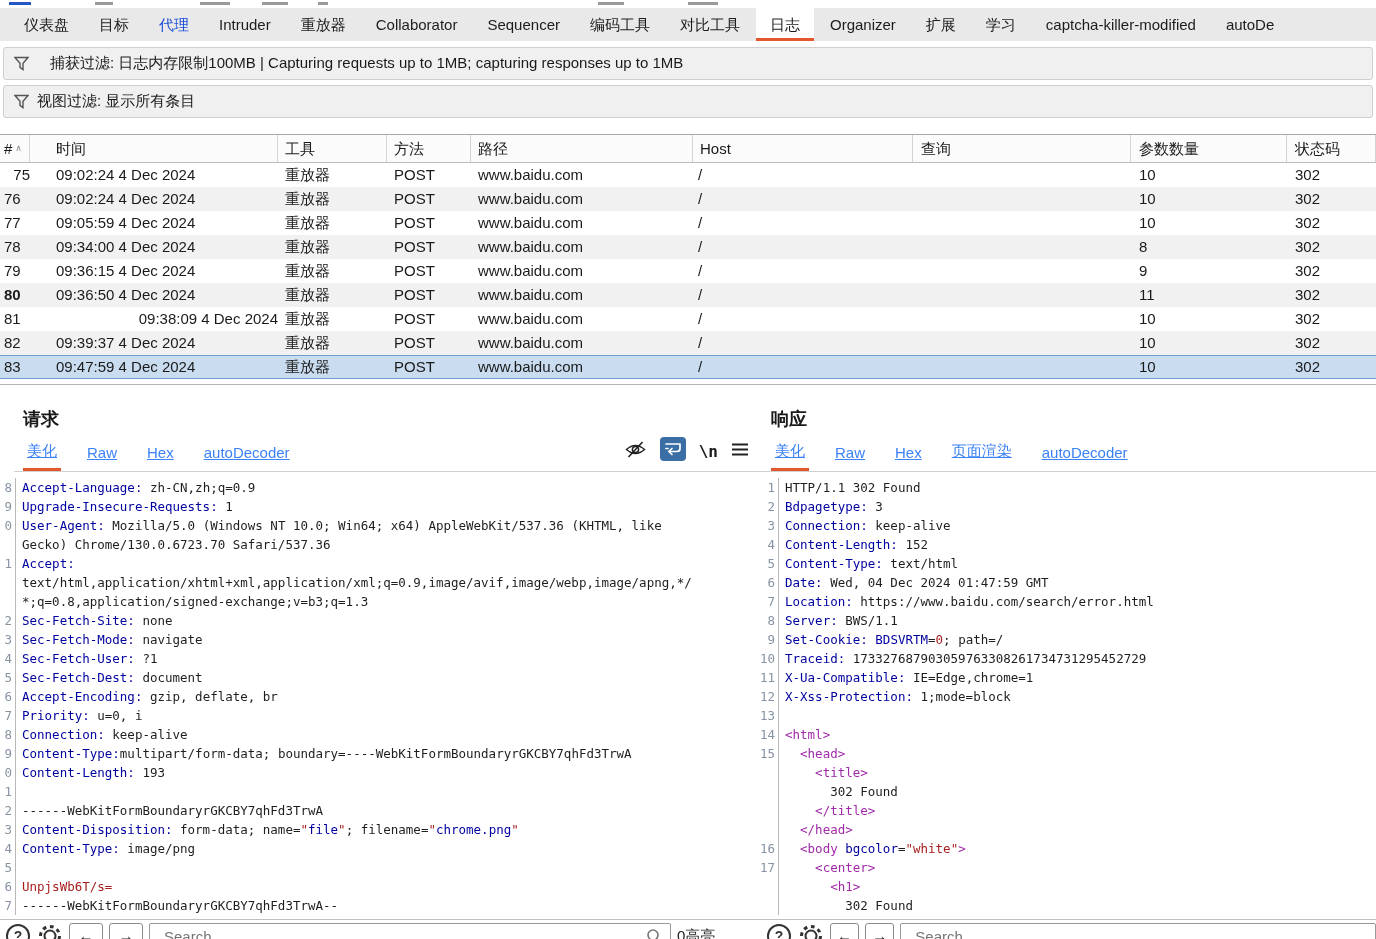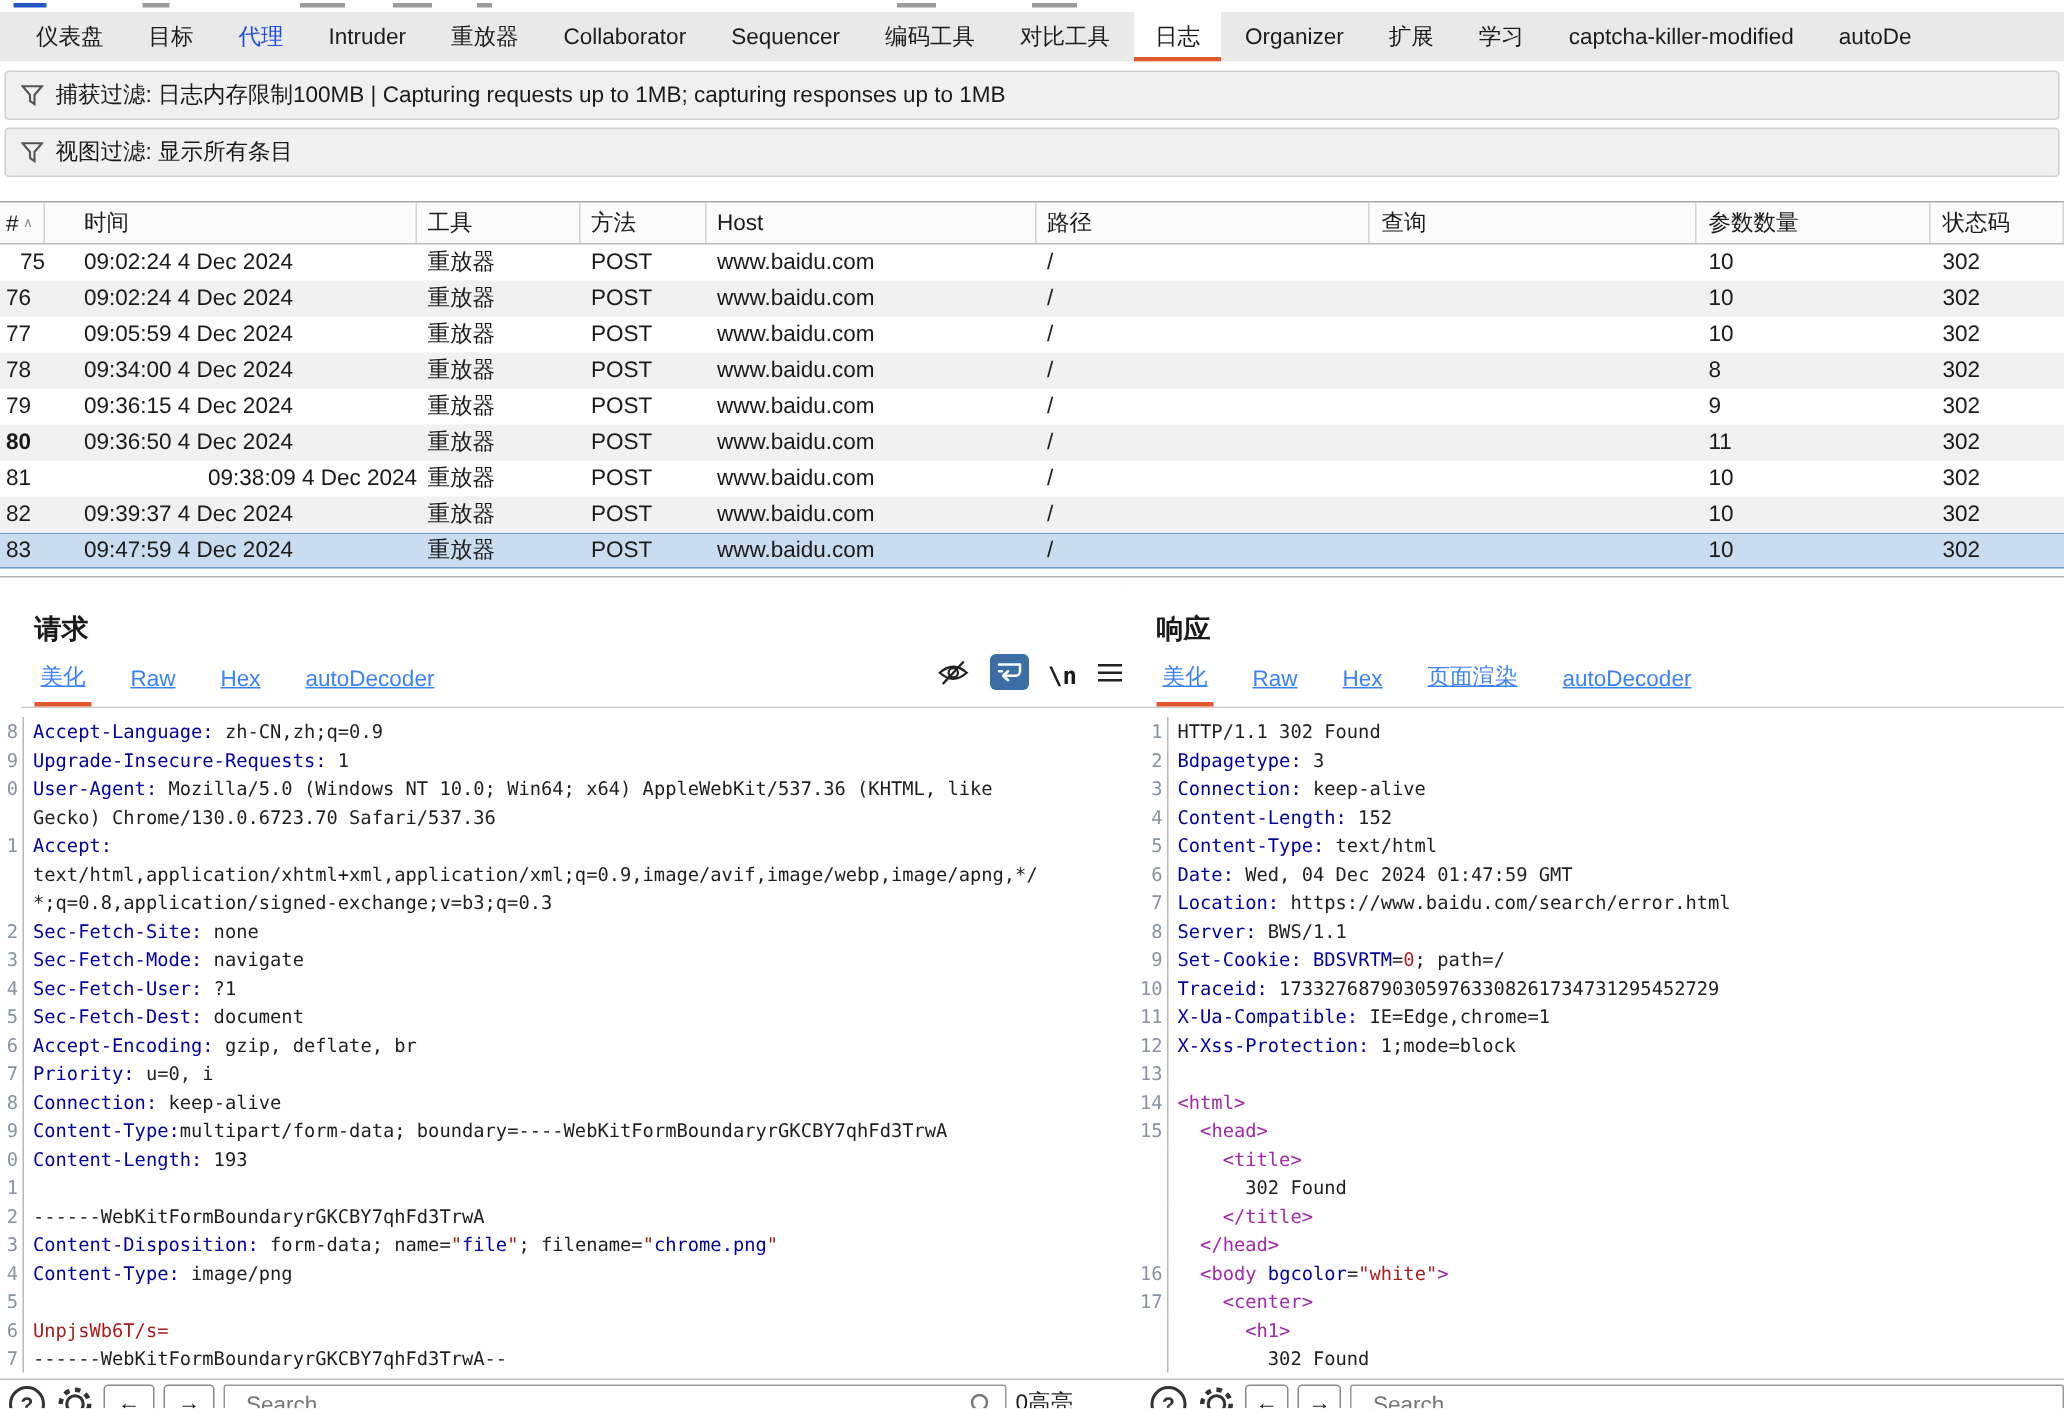--- a/index.html
+++ b/index.html
@@ -15,21 +15,21 @@
   #menubar{position:absolute;left:0;top:8px;width:100%;height:33px;background:#e9e9e9;
            display:flex;align-items:stretch;white-space:nowrap;overflow:hidden;padding-left:10px;}
   .menu-item{font-size:15px;line-height:33px;padding:0 14px;margin-right:2px;cursor:default;color:#1c1c1c;}
   .menu-item.accent{color:#1d4ed8;}
   .menu-item.selected{background:#fff;box-shadow:inset 0 -3px 0 #e4562c;}
 
   
   .filter-bar{position:absolute;left:3px;right:3px;height:33px;background:#f0f0f0;
               border:1px solid #cfcfcf;border-radius:3px;display:flex;align-items:center;
               font-size:15px;box-sizing:border-box;}
-  #filter-capture{top:47px;}
+  #filter-capture{top:47px;gap:13px;}
   #filter-view{top:85px;}
   .filter-bar .f-icon{margin:0 8px 0 10px;display:flex;align-items:center;}
 
   
   #tbl-header{position:absolute;left:0;top:134px;width:1376px;height:29px;background:#fbfbfb;
               border-top:1px solid #a8a8a8;border-bottom:1px solid #bdbdbd;display:flex;box-sizing:border-box;}
   .hcell{font-size:15px;line-height:27px;border-right:1px solid #d4d4d4;box-sizing:border-box;
          overflow:hidden;white-space:nowrap;}
   .hcell .caret{font-size:9px;color:#888;vertical-align:3px;margin-left:3px;}
   #tbl-body{position:absolute;left:0;top:163px;width:1376px;}
@@ -135,22 +135,22 @@
         </svg>
     </span>
     <span>视图过滤: 显示所有条目</span>
   </div>
 
   <div id="tbl-header">
       <div class="hcell" style="width: 30px; padding-left: 4px;">#<span class="caret">∧</span></div>
       <div class="hcell" style="width: 248px; padding-left: 26px;">时间</div>
       <div class="hcell" style="width: 109px; padding-left: 7px;">工具</div>
       <div class="hcell" style="width: 84px; padding-left: 7px;">方法</div>
+      <div class="hcell" style="width: 222px; padding-left: 7px;">路径</div>
       <div class="hcell" style="width: 220px; padding-left: 7px;">Host</div>
-      <div class="hcell" style="width: 222px; padding-left: 7px;">路径</div>
       <div class="hcell" style="width: 218px; padding-left: 8px;">查询</div>
       <div class="hcell" style="width: 156px; padding-left: 8px;">参数数量</div>
       <div class="hcell" style="width: 89px; padding-left: 8px;">状态码</div>
     </div>
   <div id="tbl-body">
       <div class="trow">
         <div class="tcell" style="width: 30px; padding-left: 4px; text-align: right;">75</div>
         <div class="tcell" style="width: 248px; padding-left: 26px;">09:02:24 4 Dec 2024</div>
         <div class="tcell" style="width: 109px; padding-left: 7px;">重放器</div>
         <div class="tcell" style="width: 84px; padding-left: 7px;">POST</div>
@@ -302,21 +302,21 @@
         <div class="code-line">
           <span class="ln">1</span>
           <span class="code-text"><span class="sg-h">Accept:</span></span>
         </div>
         <div class="code-line">
           <span class="ln"></span>
           <span class="code-text"><span class="sg-v">text/html,application/xhtml+xml,application/xml;q=0.9,image/avif,image/webp,image/apng,*/</span></span>
         </div>
         <div class="code-line">
           <span class="ln"></span>
-          <span class="code-text"><span class="sg-v">*;q=0.8,application/signed-exchange;v=b3;q=0.3</span></span>
+          <span class="code-text"><span class="sg-v">*;q=0.8,application/signed-exchange;v=b3;q=1.3</span></span>
         </div>
         <div class="code-line">
           <span class="ln">2</span>
           <span class="code-text"><span class="sg-h">Sec-Fetch-Site:</span><span class="sg-v"> none</span></span>
         </div>
         <div class="code-line">
           <span class="ln">3</span>
           <span class="code-text"><span class="sg-h">Sec-Fetch-Mode:</span><span class="sg-v"> navigate</span></span>
         </div>
         <div class="code-line">

